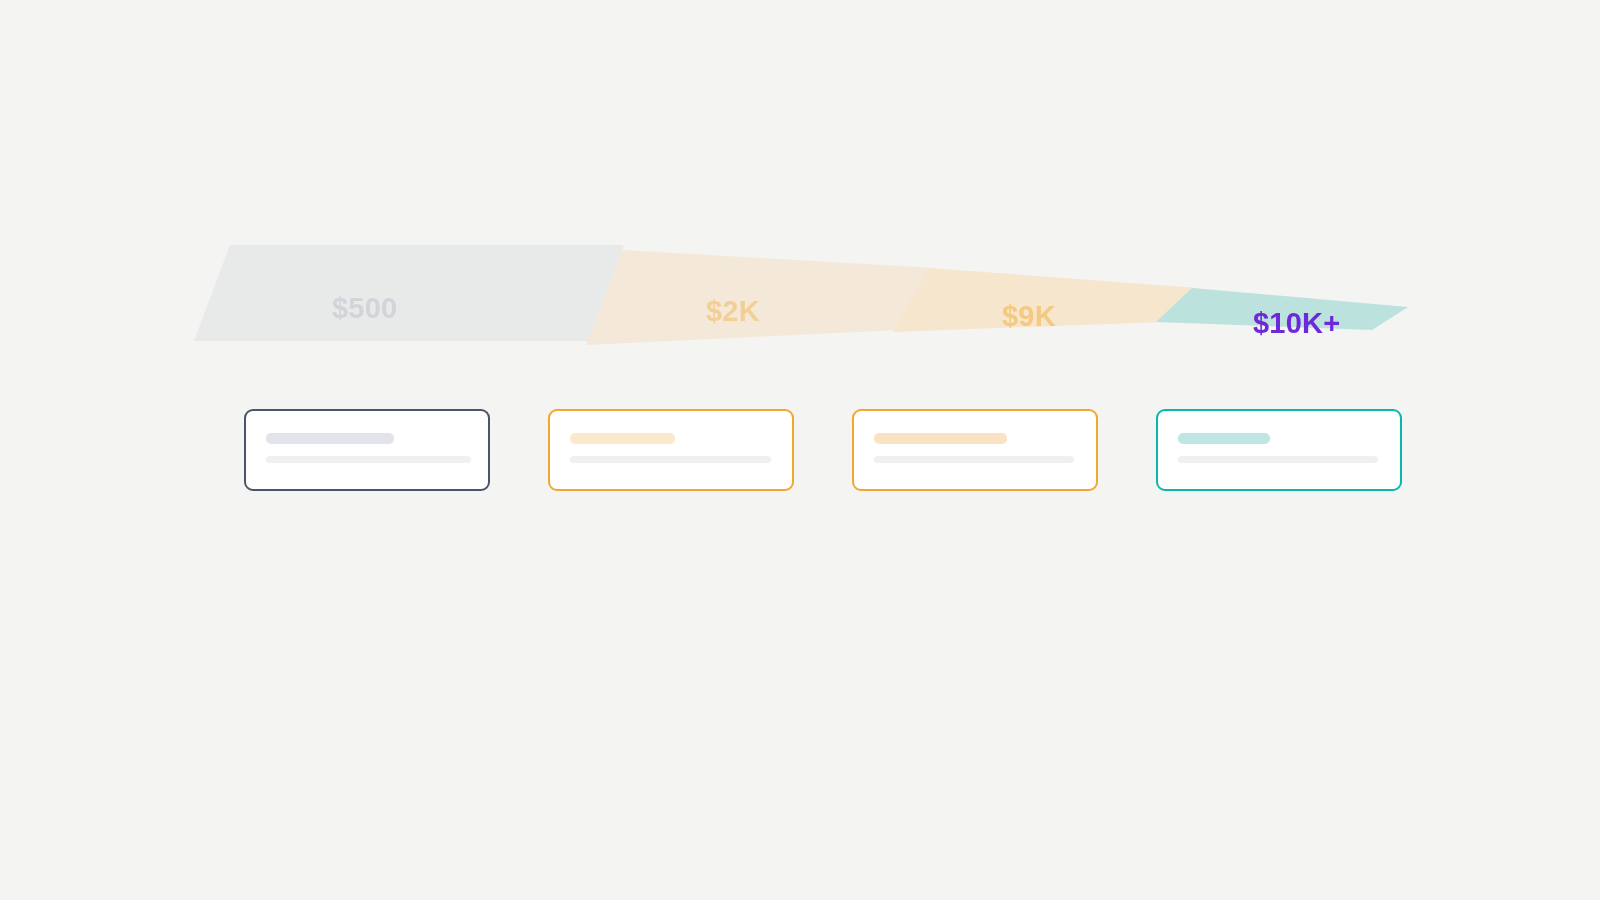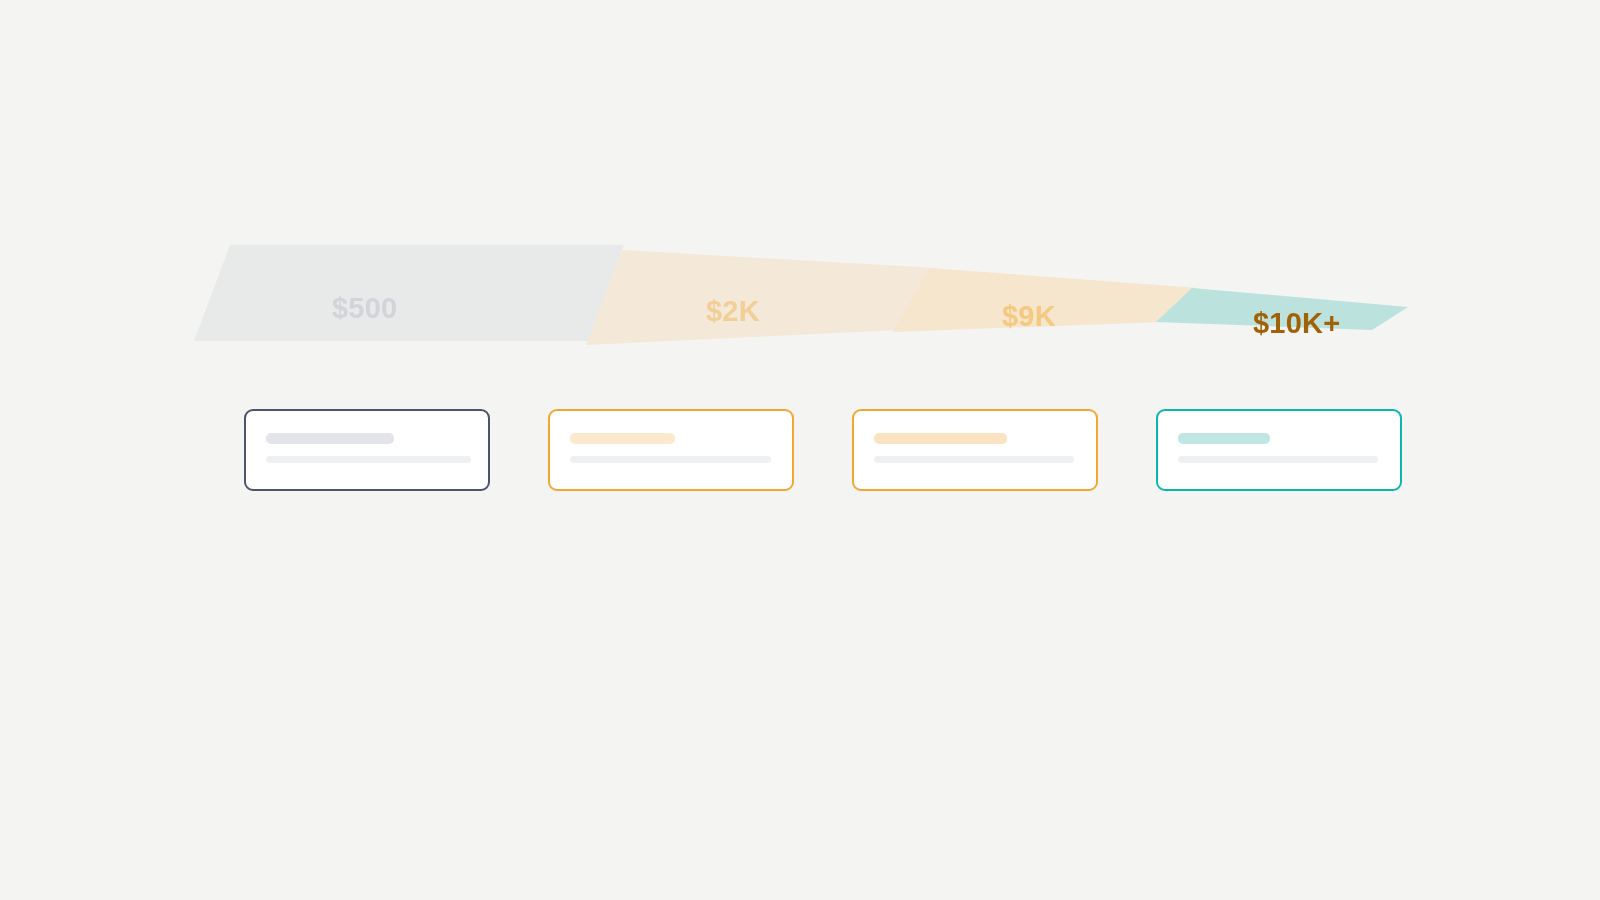--- a/index.html
+++ b/index.html
@@ -91,21 +91,21 @@
           <polygon points="230,245 624,245 588,341 194,341" fill="#e8eaea"></polygon>
           <polygon points="622,250 936,268 900,330 586,345" fill="#f4e8d8"></polygon>
           <polygon points="929,268 1198,288 1162,322 893,332" fill="#f5e6cd"></polygon>
           <polygon points="1192,288 1408,307 1372,330 1156,322" fill="#bce2dd"></polygon>
         </g>
     </svg>
     <div id="funnel-labels">
         <div class="funnel-label" style="left: 332px; top: 292px; color: rgb(210, 212, 217);">$500</div>
         <div class="funnel-label" style="left: 706px; top: 295px; color: rgb(242, 207, 150);">$2K</div>
         <div class="funnel-label" style="left: 1002px; top: 300px; color: rgb(245, 201, 127);">$9K</div>
-        <div class="funnel-label" style="left: 1253px; top: 307px; color: #a16207;">$10K+</div>
+        <div class="funnel-label" style="left: 1253px; top: 307px; color: #6d28d9;">$10K+</div>
       </div>
   </div>
 
   <div class="cards-row">
     <div id="cards-host">
         <div class="skel-card" style="left: 244px; width: 246px; border-color: rgb(74, 85, 104);">
           <div class="skel-bar primary" style="width: 128px; background: rgb(226, 228, 233);"></div>
           <div class="skel-bar secondary" style="width: 205px;"></div>
         </div>
         <div class="skel-card" style="left: 548px; width: 246px; border-color: rgb(240, 168, 48);">

